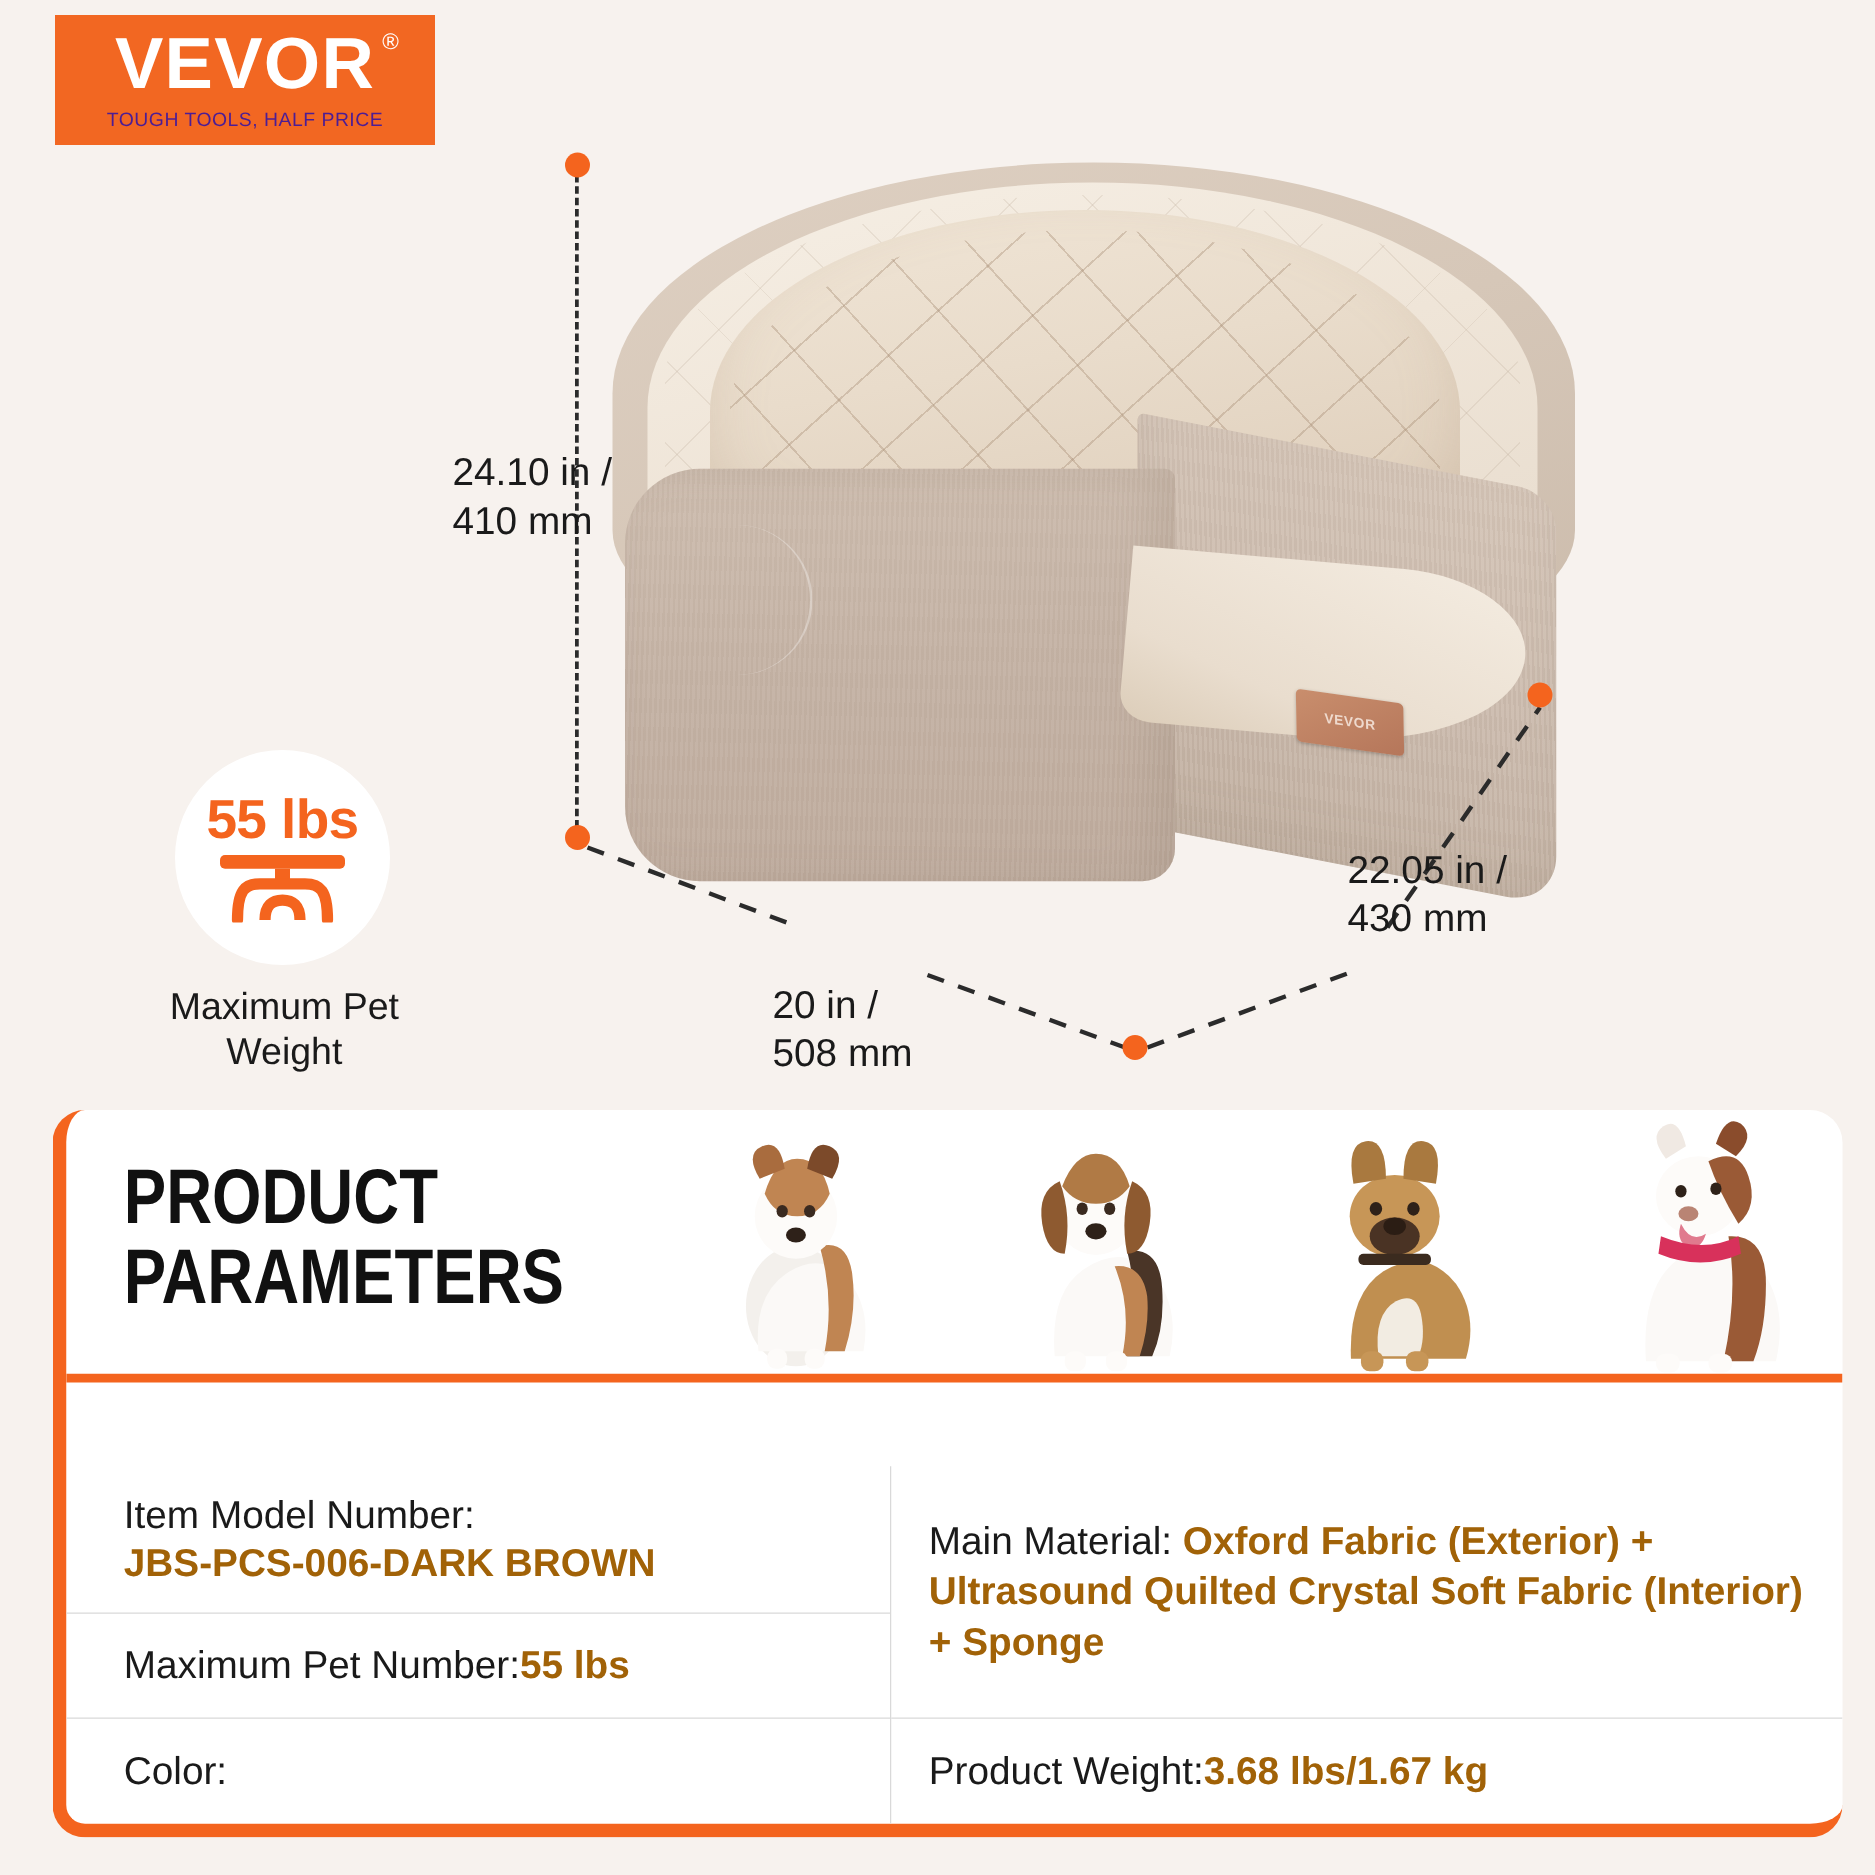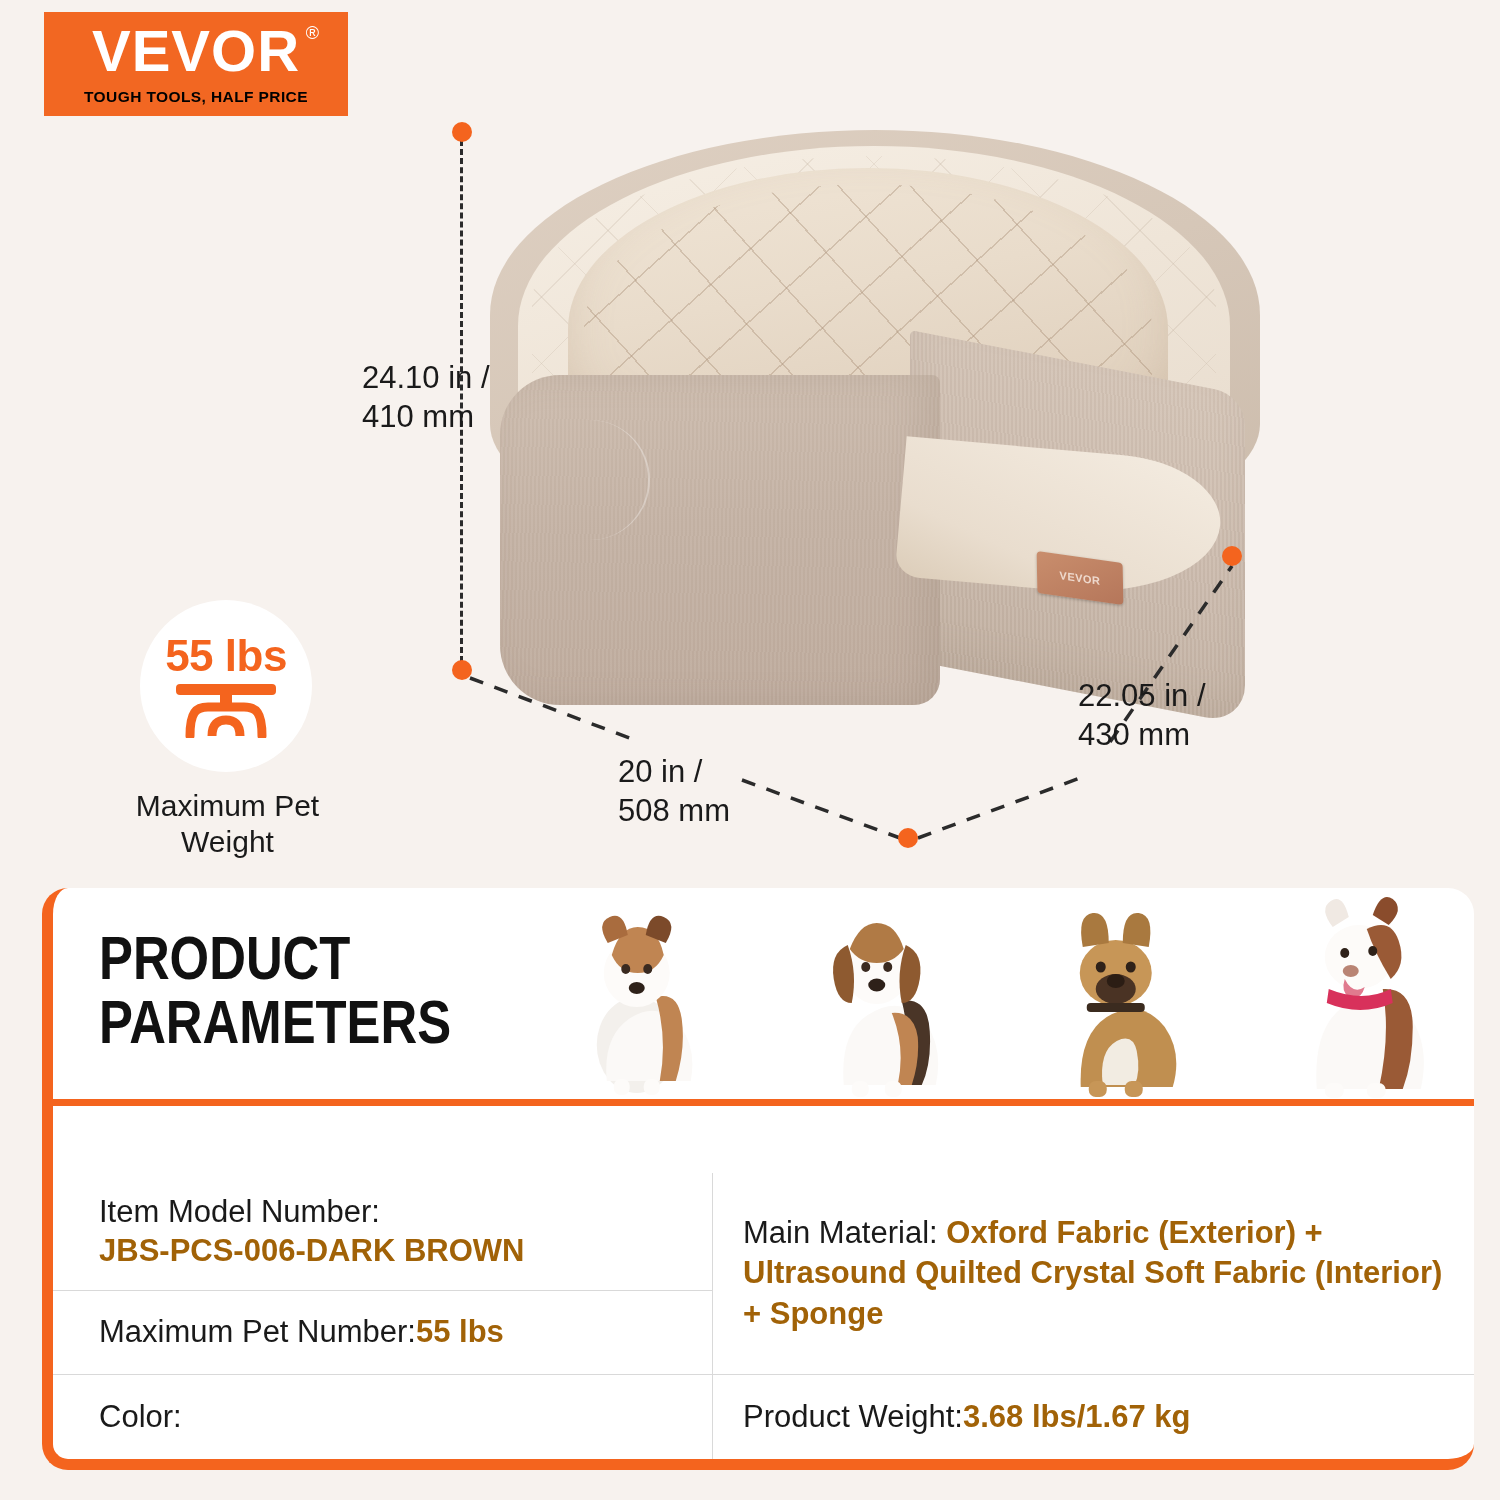--- a/index.html
+++ b/index.html
@@ -36,23 +36,23 @@
     font-family: "Liberation Sans", sans-serif;
   }
   .logo-reg {
     position: absolute;
     right: -20px;
     top: 2px;
     font-size: 18px;
     font-weight: normal;
   }
   .logo-tag {
-    color: #000000;
+    color: #4c1d95;
     font-size: 15.5px;
-    font-weight: bold;
+    font-weight: normal;
     letter-spacing: 0.4px;
     margin-top: 8px;
   }
 
   
   .hero { position: absolute; left: 0; top: 0; width: 1500px; height: 880px; }
 
   .bed {
     position: absolute;
     left: 470px;
@@ -342,21 +342,21 @@
 410 mm</div>
 
   <svg class="dline" style="left:0; top:0;" width="1500" height="880">
     <line x1="470" y1="678" x2="640" y2="742" stroke="#2b2b2b" stroke-width="3.5" stroke-dasharray="14 12"></line>
     <line x1="742" y1="780" x2="900" y2="838" stroke="#2b2b2b" stroke-width="3.5" stroke-dasharray="14 12"></line>
     <line x1="918" y1="838" x2="1080" y2="778" stroke="#2b2b2b" stroke-width="3.5" stroke-dasharray="14 12"></line>
     <line x1="1110" y1="742" x2="1232" y2="566" stroke="#2b2b2b" stroke-width="3.5" stroke-dasharray="14 12"></line>
   </svg>
   <div class="dot" style="left:898px; top:828px;"></div>
   <div class="dot" style="left:1222px; top:546px;"></div>
-  <div class="dim-label" style="left:618px; top:752px;">20 in /
+  <div class="dim-label" style="left:618px; top:784px;">20 in /
 508 mm</div>
 
   <div class="dim-label" style="left:1078px; top:676px;">22.05 in /
 430 mm</div>
 
   <div class="weight-badge">
     <div class="weight-num">55 lbs</div>
     <svg class="scale-icon" viewBox="0 0 104 56">
       <rect x="2" y="2" width="100" height="11" rx="4" fill="#f4641e"></rect>
       <rect x="46" y="13" width="12" height="12" fill="#f4641e"></rect>

